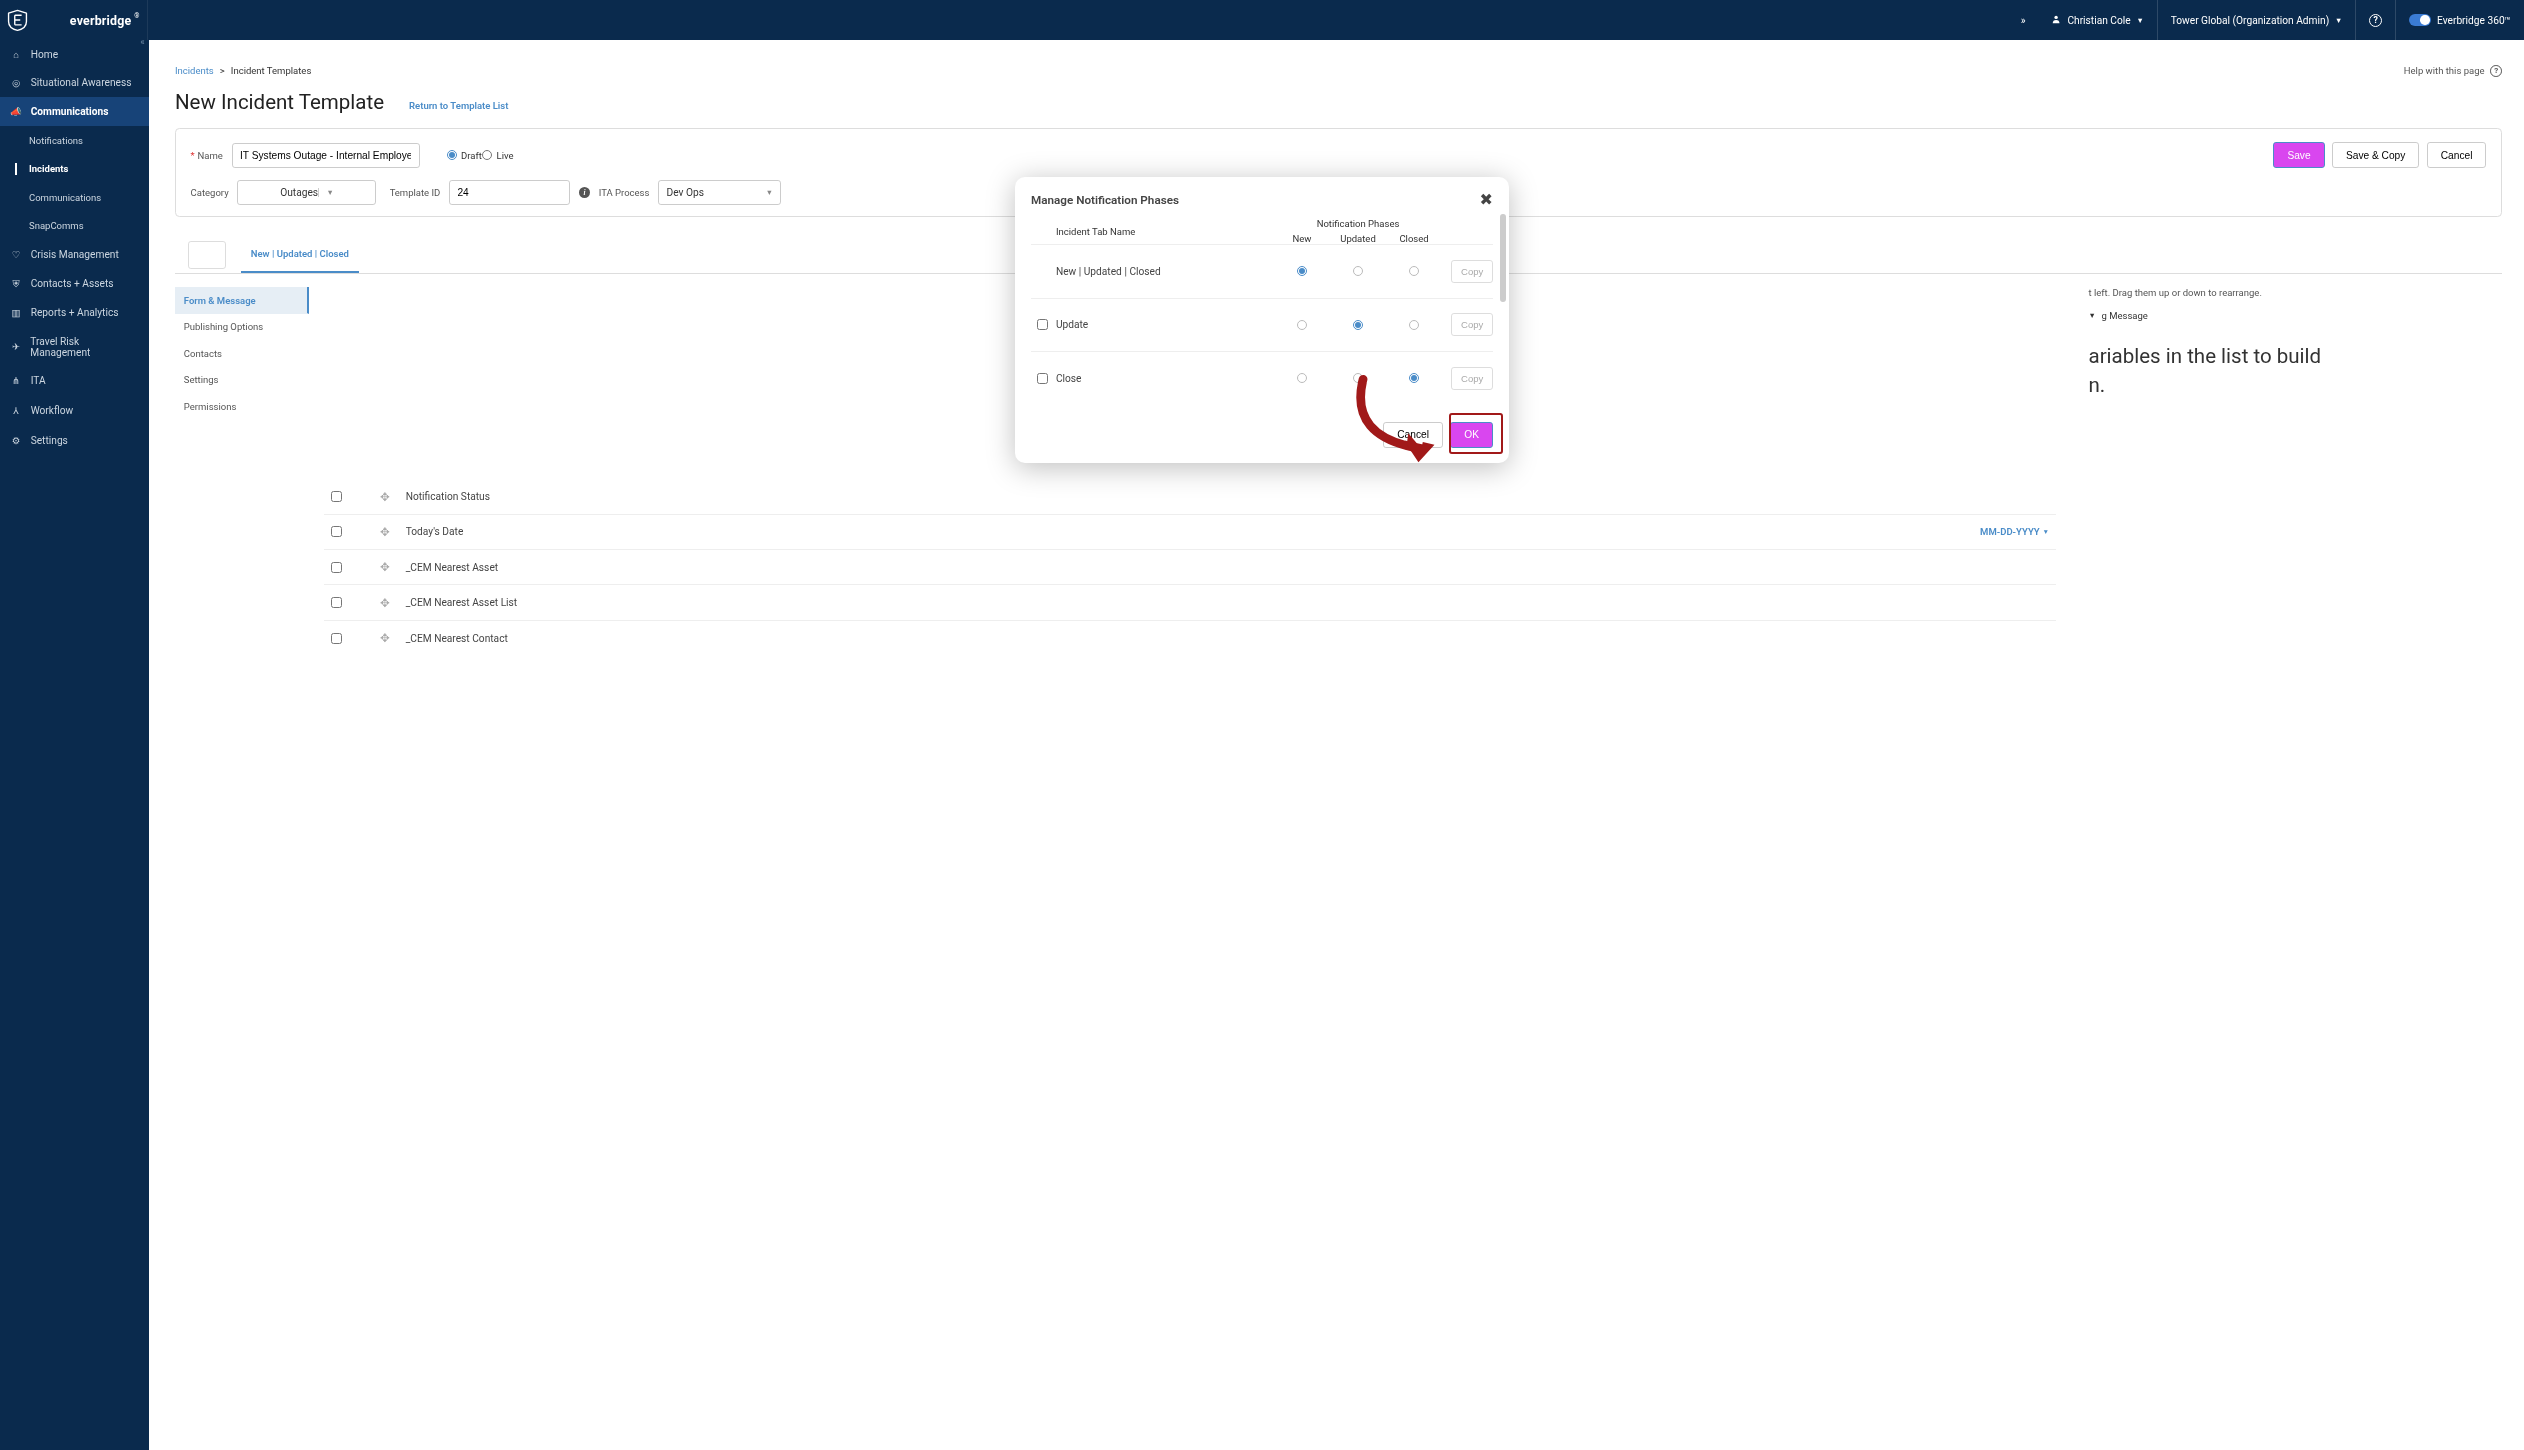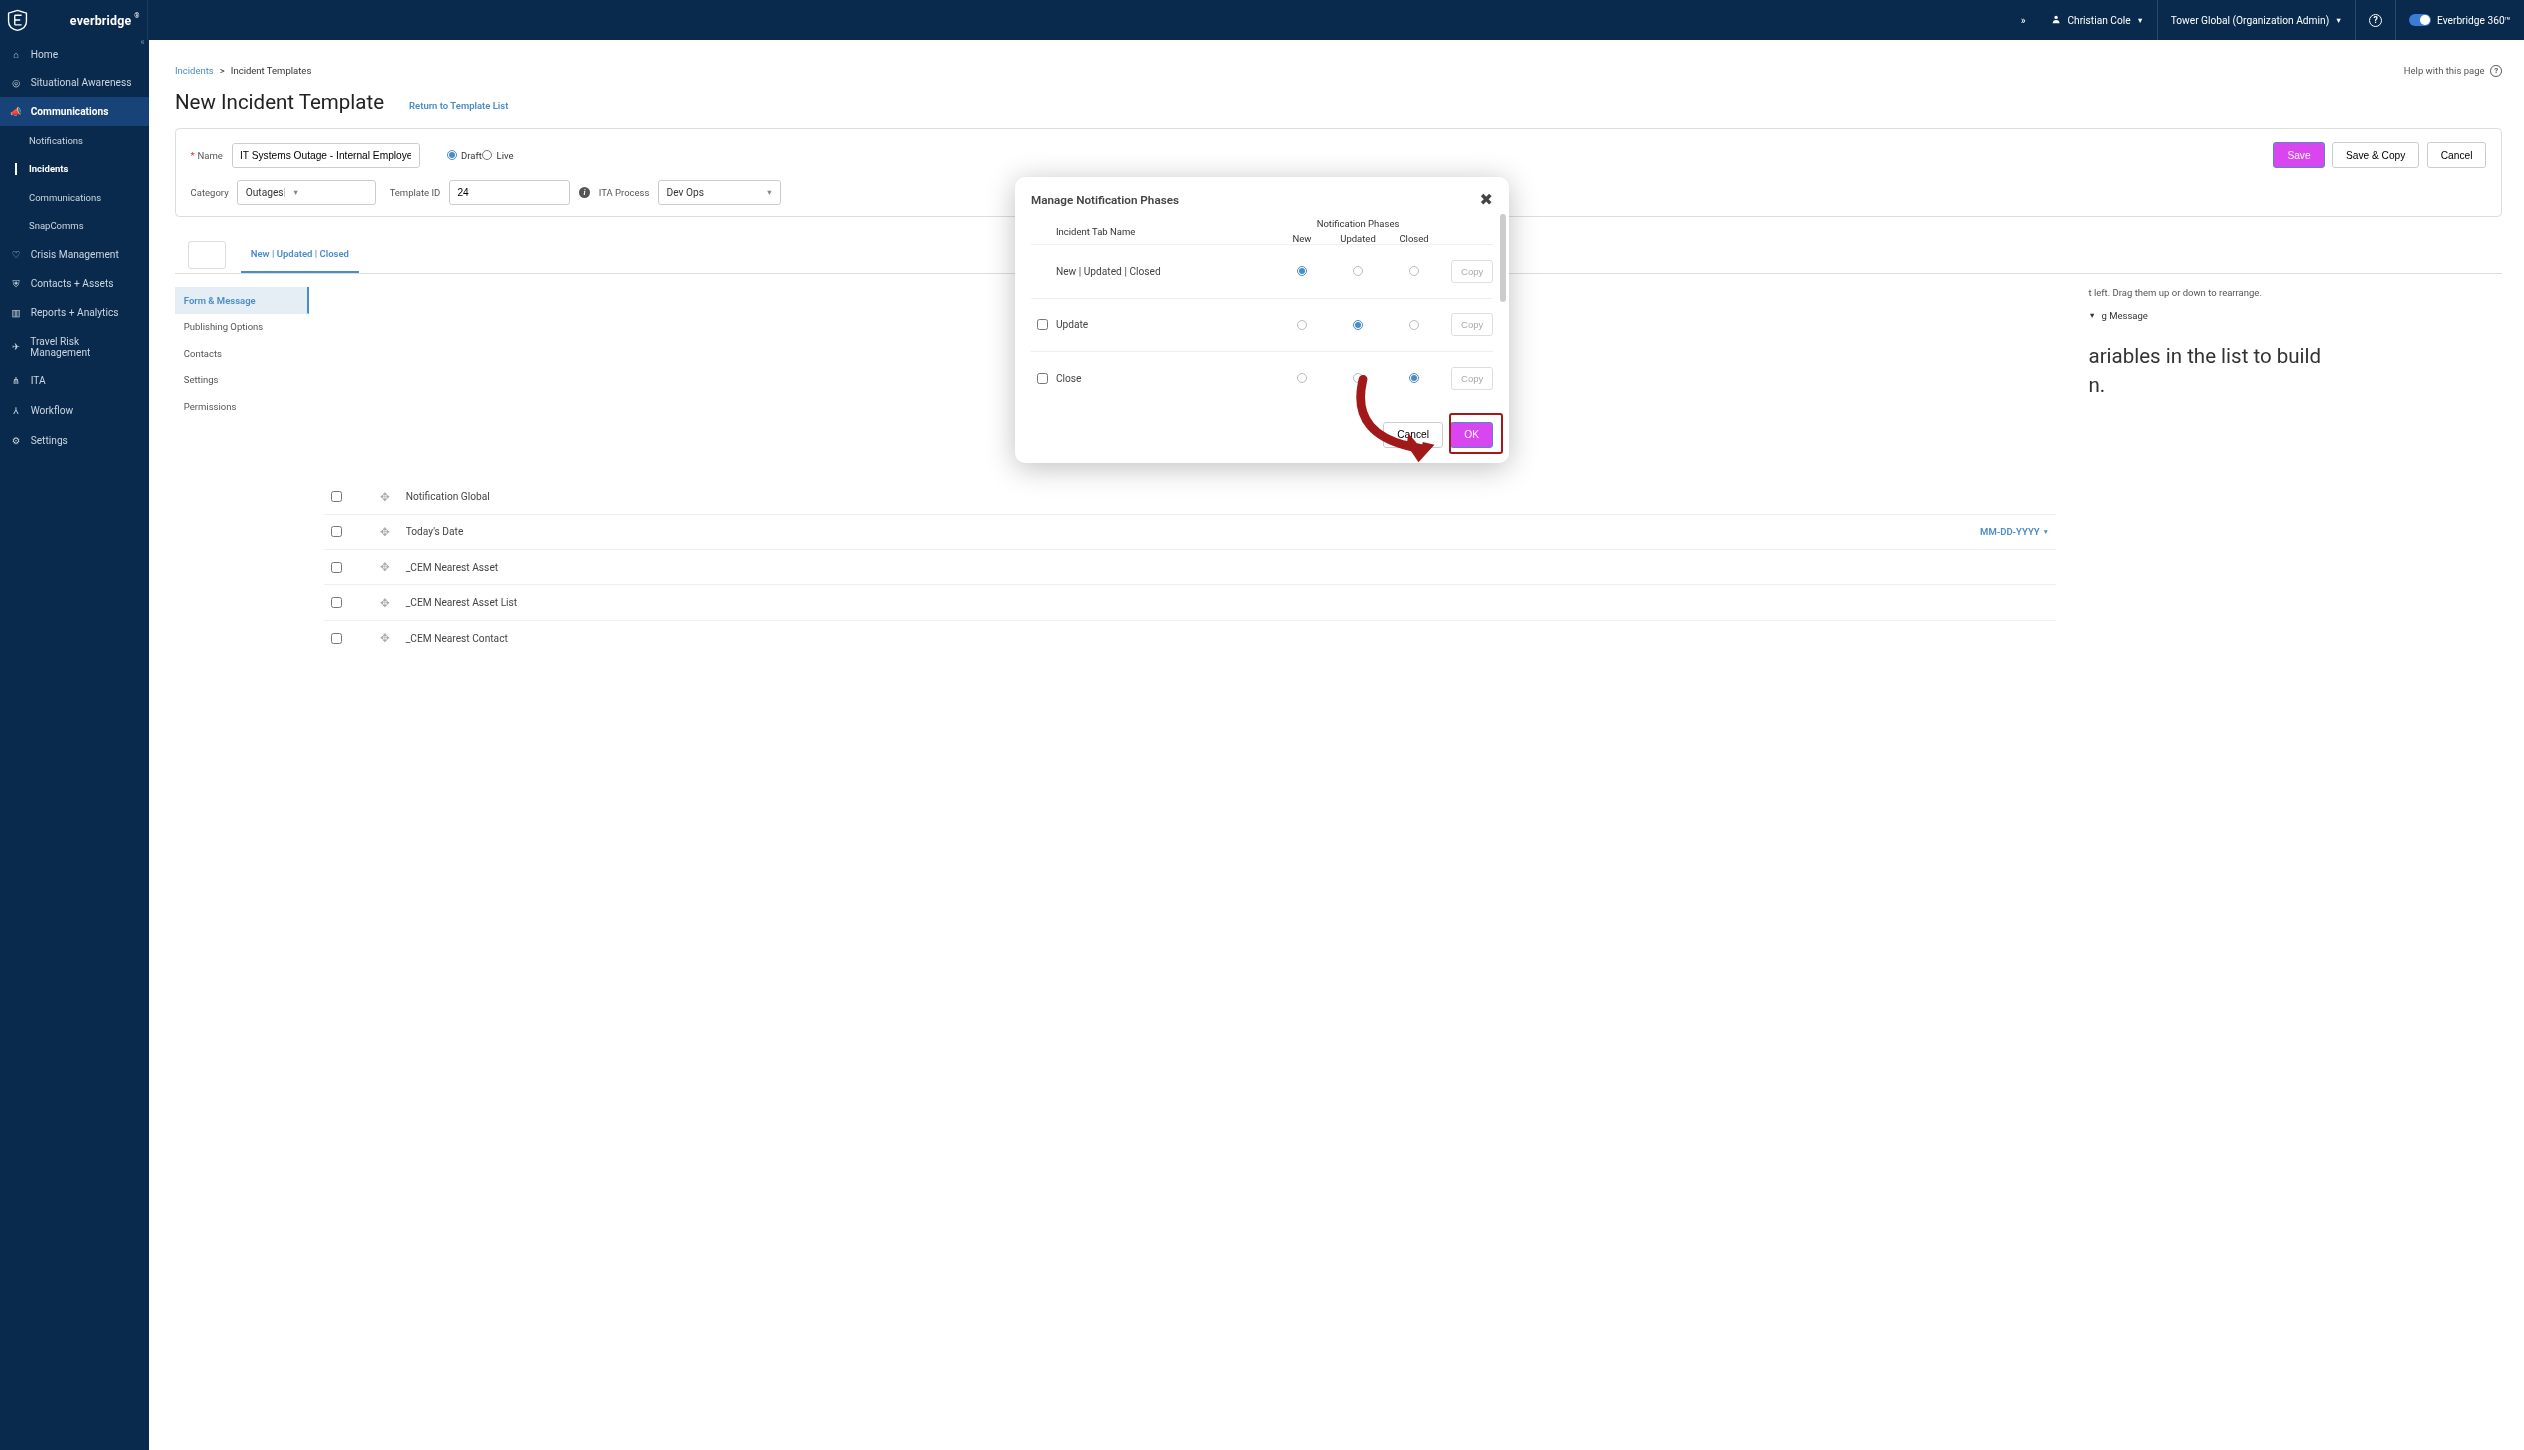--- a/index.html
+++ b/index.html
@@ -51,21 +51,21 @@
     .form-label { font-size: 9.5px; color: #555; }
     .req { color: #d33; margin-right: 2.9px; }
     .text-input { border: 0.7px solid #ccc; border-radius: 2.9px; padding: 5.8px 7.3px; font-size: 10.2px; }
     .name-input { width: 188px; }
     .radio-group { display: flex; margin-left: 18px; }
     .radio-opt { display: flex; align-items: center; gap: 4.4px; font-size: 9.5px; }
     .btn { border: 0.7px solid #ccc; background: #fff; border-radius: 2.9px; padding: 6.6px 13px; font-size: 10.2px; cursor: pointer; }
     .btn.primary { background: #d946ef; border-color: #4a8cc8; color: #fff; }
     .btn-group { margin-left: auto; display: flex; gap: 7.3px; }
     .select-input { border: 0.7px solid #ccc; border-radius: 2.9px; padding: 5.8px 7.3px; font-size: 10.2px; background: #fff; position: relative; }
-    .select-input.cat { width: 139px; display: flex; justify-content: flex-start; align-items: center; }
+    .select-input.cat { width: 139px; display: flex; justify-content: center; align-items: center; }
     .cat-caret { border-left: 0.7px solid #ccc; padding-left: 7.3px; color: #888; font-size: 7.3px;}
     .template-id-input { width: 121px; }
     .ita-select { width: 123px; display: flex; justify-content: space-between; align-items: center; }
     .info-icon-circle { width: 11px; height: 11px; background: #555; color: #fff; border-radius: 50%; display: inline-flex; align-items: center; justify-content: center; font-size: 7.3px; font-weight: 700; font-style: italic; font-family: serif;}
 
     
     .tabs-row { border-bottom: 0.7px solid #ddd; margin-top: 22px; display: flex; padding-left: 13px; }
     .tab { padding: 8.8px 10.2px 10.2px 10.2px; font-size: 9.5px; color: #555; cursor: pointer; }
     .tab.active { color: #4a8cc8; font-weight: 600; border-bottom: 2.2px solid #4a8cc8; }
     .tab-widget { width: 38px; height: 28px; border: 0.7px solid #ddd; border-radius: 2.9px; margin-right: 14.6px; margin-top: 1.5px; margin-bottom: 4.4px;}
@@ -285,21 +285,21 @@
         <div class="ltab">Publishing Options</div>
         <div class="ltab">Contacts</div>
         <div class="ltab">Settings</div>
         <div class="ltab">Permissions</div>
       </div>
 
       <div class="var-panel" style="padding-top:205px;">
         <div class="var-row">
           <input type="checkbox" class="var-cb" style="">
           <span class="drag-handle">✥</span>
-          <span class="var-label">Notification Global</span>
+          <span class="var-label">Notification Status</span>
         </div>
         <div class="var-row">
           <input type="checkbox" class="var-cb" style="">
           <span class="drag-handle">✥</span>
           <span class="var-label">Today's Date</span>
           <span class="date-fmt">
               <span>MM-DD-YYYY</span> 
               <span style="font-size:6.6px;">▼</span>
             </span>
         </div>

